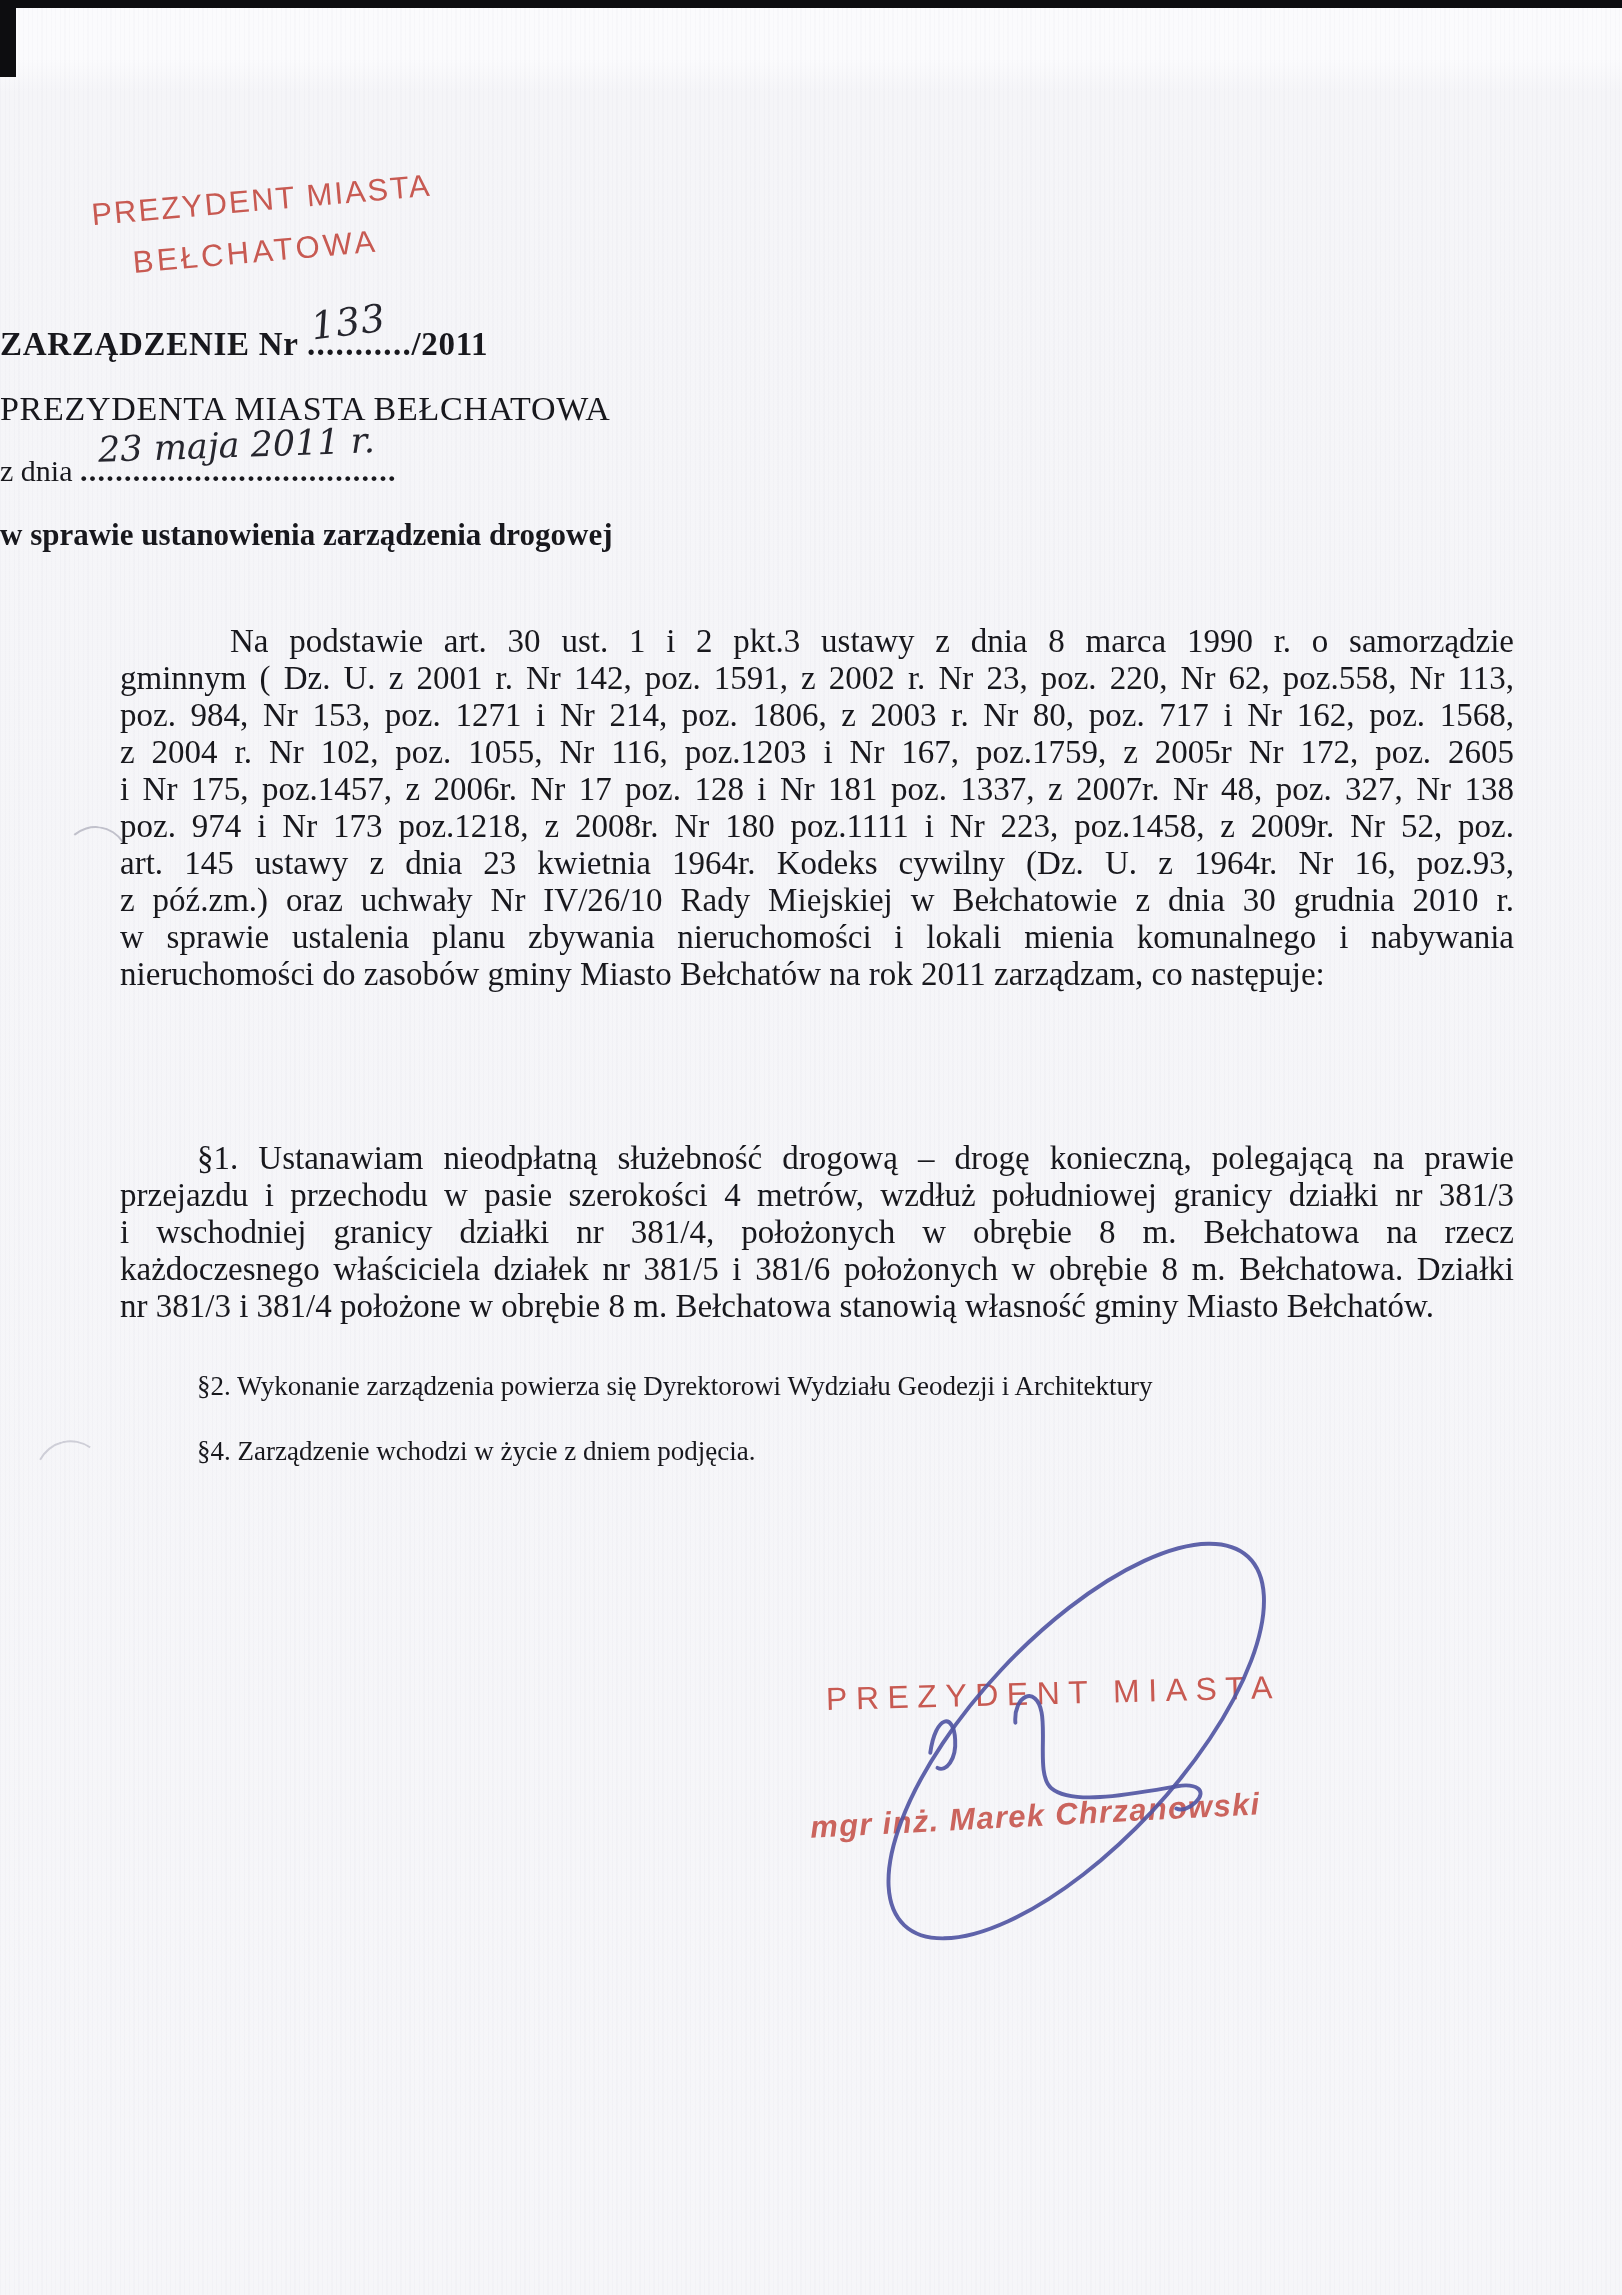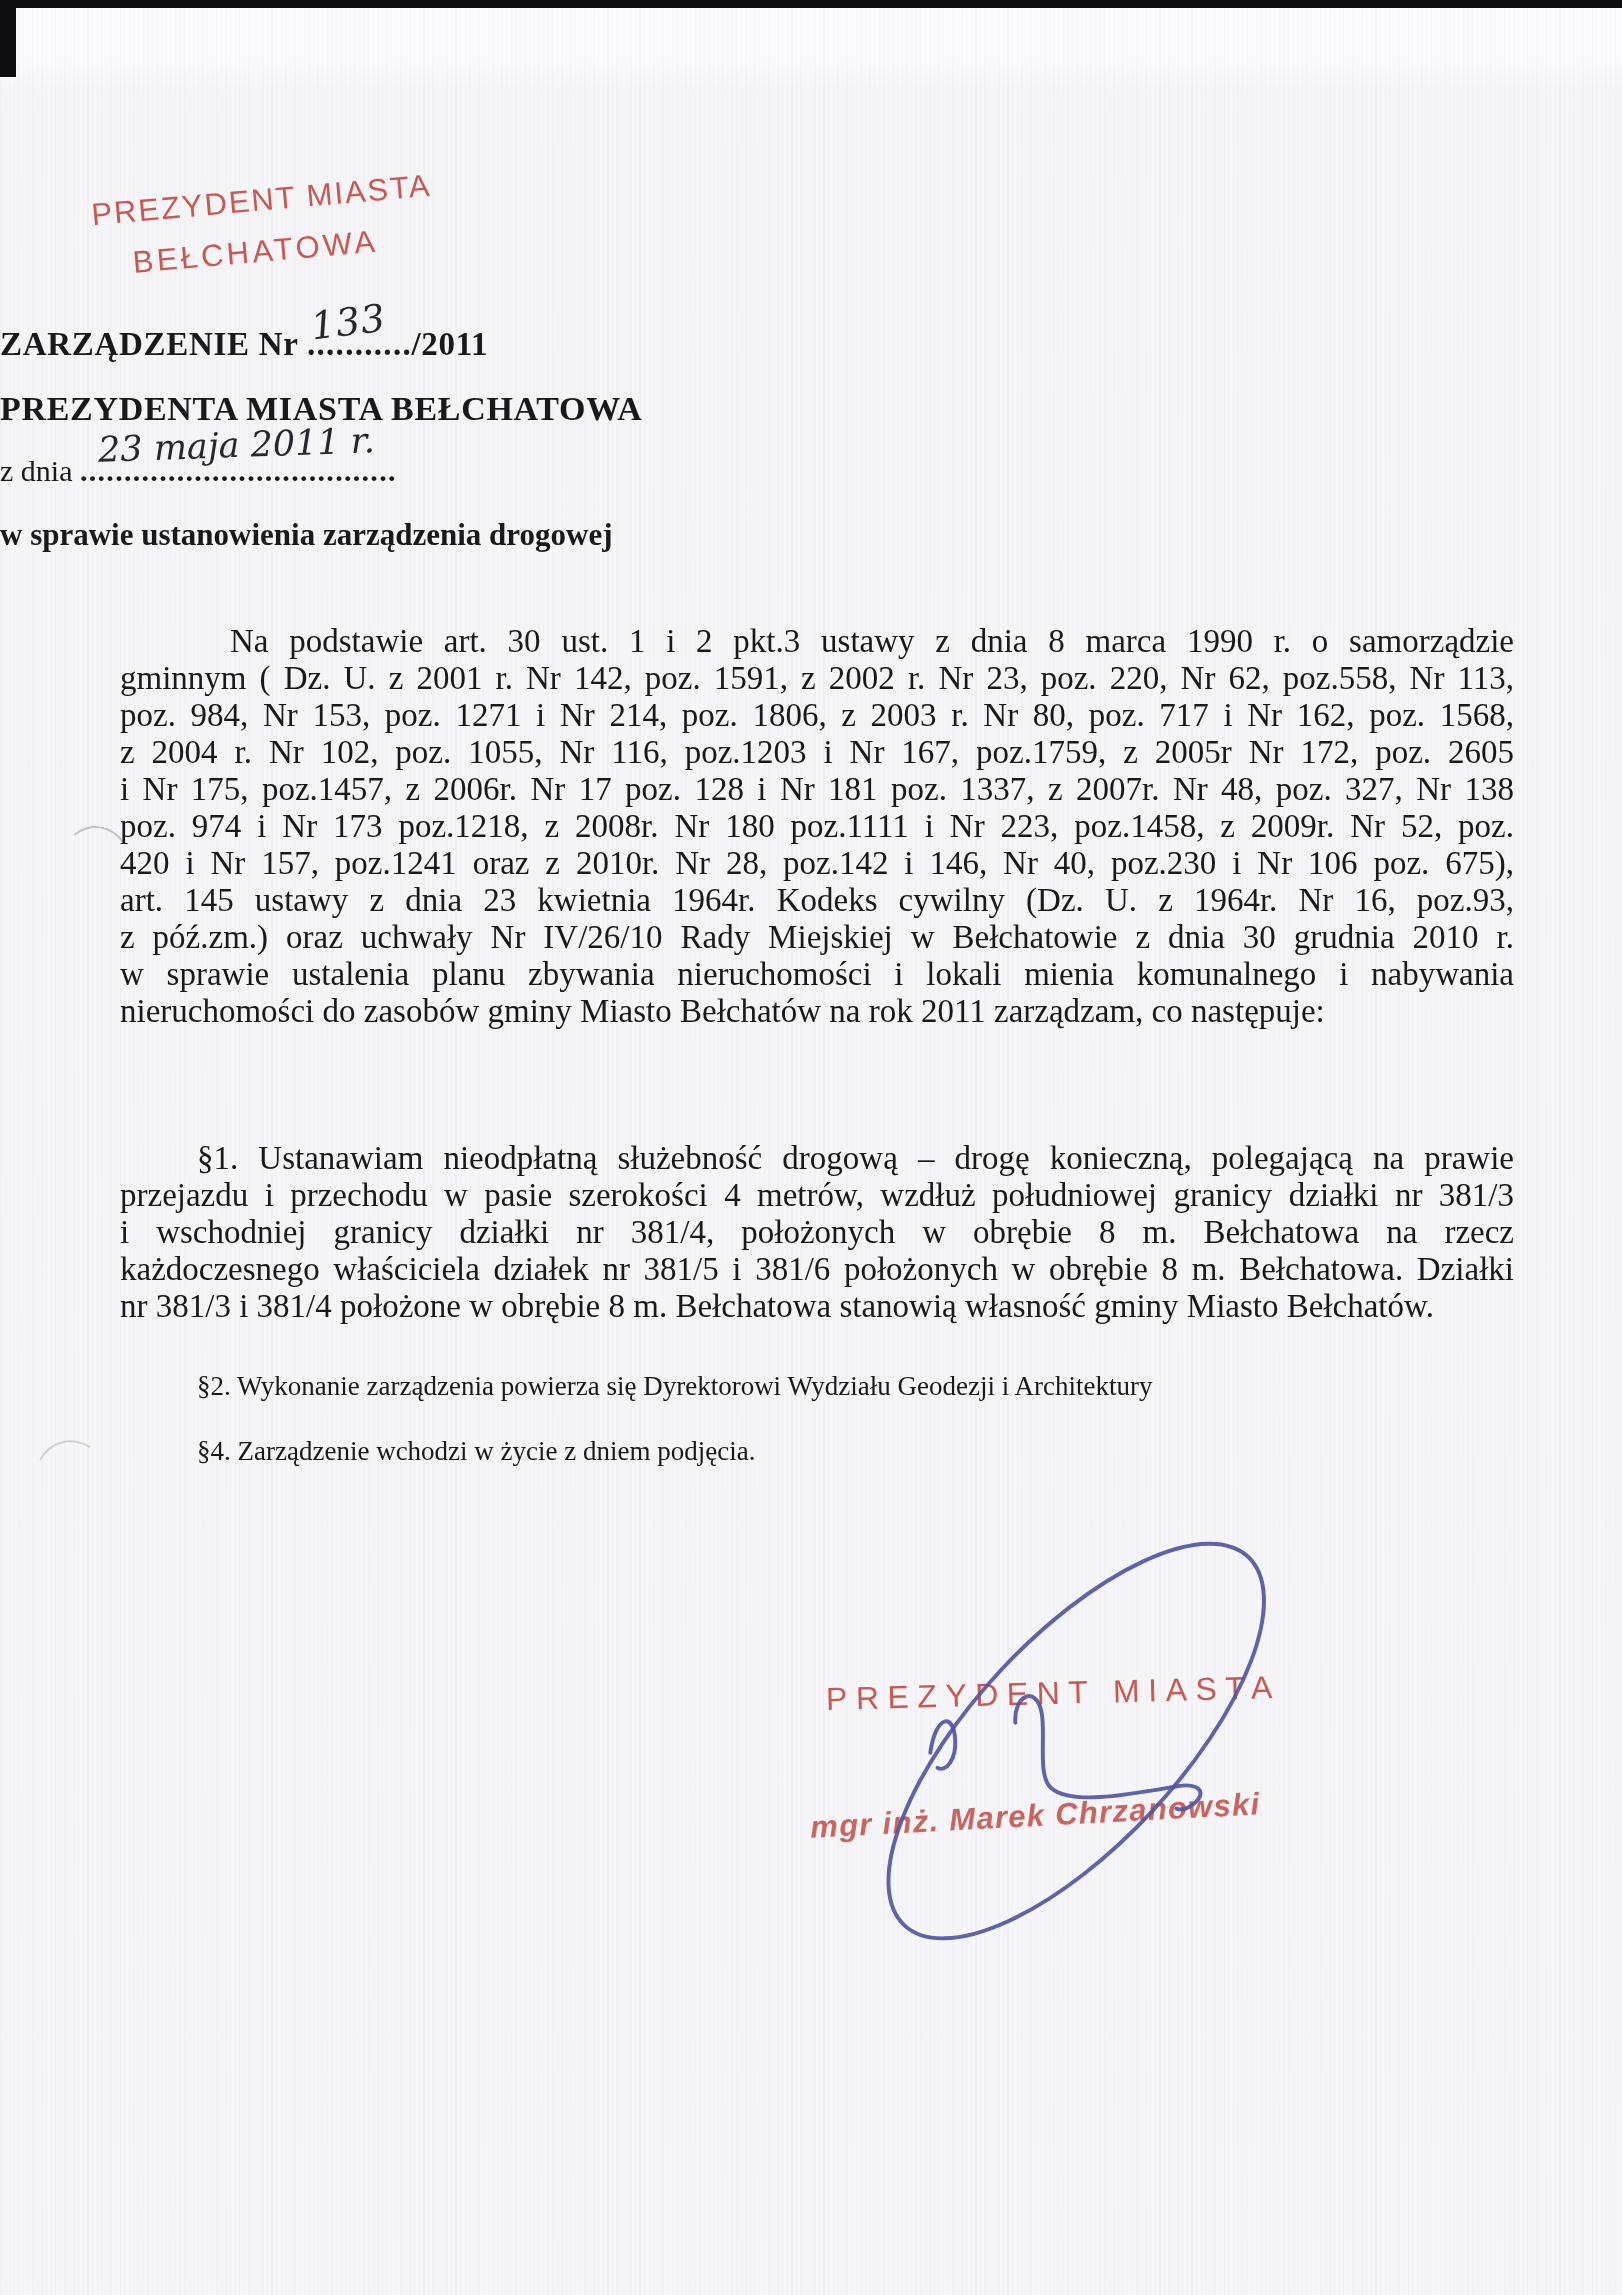--- a/index.html
+++ b/index.html
@@ -25,21 +25,21 @@
 
   
   .stamp{color:var(--stamp-red,#c2453c);font-family:"Liberation Sans",sans-serif;opacity:.88;}
   .stamp-top{position:absolute;left:93px;top:171px;width:419px;transform:rotate(-5deg);line-height:51px;}
   .stamp-top .l1{font-size:31px;letter-spacing:2px;}
   .stamp-top .l2{font-size:31px;letter-spacing:3.3px;padding-left:37px;}
 
   
   .heading{position:absolute;left:0;width:100%;text-align:left;}
   .h-title{top:326px;font-size:33px;font-weight:bold;letter-spacing:0.7px;}
-  .h-name{top:390px;font-size:34px;font-weight:bold;letter-spacing:0.7px;}
+  .h-name{top:390px;font-size:34px;font-weight:normal;letter-spacing:0.7px;}
   .h-date{top:454px;font-size:30px;}
   .h-subject{top:517px;font-size:31px;font-weight:bold;}
 
   .dotline{position:relative;display:inline-block;}
   .dots{letter-spacing:1.3px;font-weight:bold;}
   .hand{position:absolute;font-family:"DejaVu Serif",serif;font-style:italic;color:#26262e;font-weight:normal;white-space:nowrap;}
   .hw-num{left:3.9px;top:-26px;font-size:38px;transform:rotate(-7deg);}
   .hw-date{left:18.3px;top:-29px;font-size:35px;transform:rotate(-2deg);}
 
   
@@ -84,21 +84,20 @@
   </div>
   <div class="heading h-subject">w sprawie ustanowienia zarządzenia drogowej</div>
 
   <div class="para p-preamble">
       <span class="tline">Na podstawie art. 30 ust. 1 i 2 pkt.3 ustawy z dnia 8 marca 1990 r. o samorządzie</span>
       <span class="tline">gminnym ( Dz. U. z 2001 r. Nr 142, poz. 1591, z 2002 r. Nr 23, poz. 220, Nr 62, poz.558, Nr 113,</span>
       <span class="tline">poz. 984, Nr 153, poz. 1271 i Nr 214, poz. 1806, z 2003 r. Nr 80, poz. 717 i Nr 162, poz. 1568,</span>
       <span class="tline">z 2004 r. Nr 102, poz. 1055, Nr 116, poz.1203 i Nr 167, poz.1759, z 2005r Nr 172, poz. 2605</span>
       <span class="tline">i Nr 175, poz.1457, z 2006r. Nr 17 poz. 128 i Nr 181 poz. 1337, z 2007r. Nr 48, poz. 327, Nr 138</span>
       <span class="tline">poz. 974  i Nr 173 poz.1218, z 2008r. Nr 180 poz.1111 i Nr 223, poz.1458, z 2009r. Nr 52, poz.</span>
-      <span class="tline">420 i Nr 157, poz.1241 oraz z 2010r. Nr 28, poz.142 i 146, Nr 40, poz.230 i Nr 106 poz. 675),</span>
       <span class="tline">art. 145 ustawy z dnia 23 kwietnia 1964r. Kodeks cywilny (Dz. U. z 1964r. Nr 16, poz.93,</span>
       <span class="tline">z póź.zm.) oraz uchwały Nr IV/26/10 Rady Miejskiej w Bełchatowie z dnia 30 grudnia 2010 r.</span>
       <span class="tline">w sprawie ustalenia planu zbywania nieruchomości i lokali mienia komunalnego i nabywania</span>
       <span class="tline">nieruchomości do zasobów gminy Miasto Bełchatów na rok 2011 zarządzam, co następuje:</span>
     </div>
 
   <div class="para p-par1">
       <span class="tline">§1. Ustanawiam nieodpłatną służebność drogową – drogę konieczną, polegającą na prawie</span>
       <span class="tline">przejazdu i przechodu w pasie szerokości 4 metrów, wzdłuż południowej granicy działki nr 381/3</span>
       <span class="tline">i wschodniej granicy działki nr 381/4, położonych w obrębie 8 m. Bełchatowa na rzecz</span>

